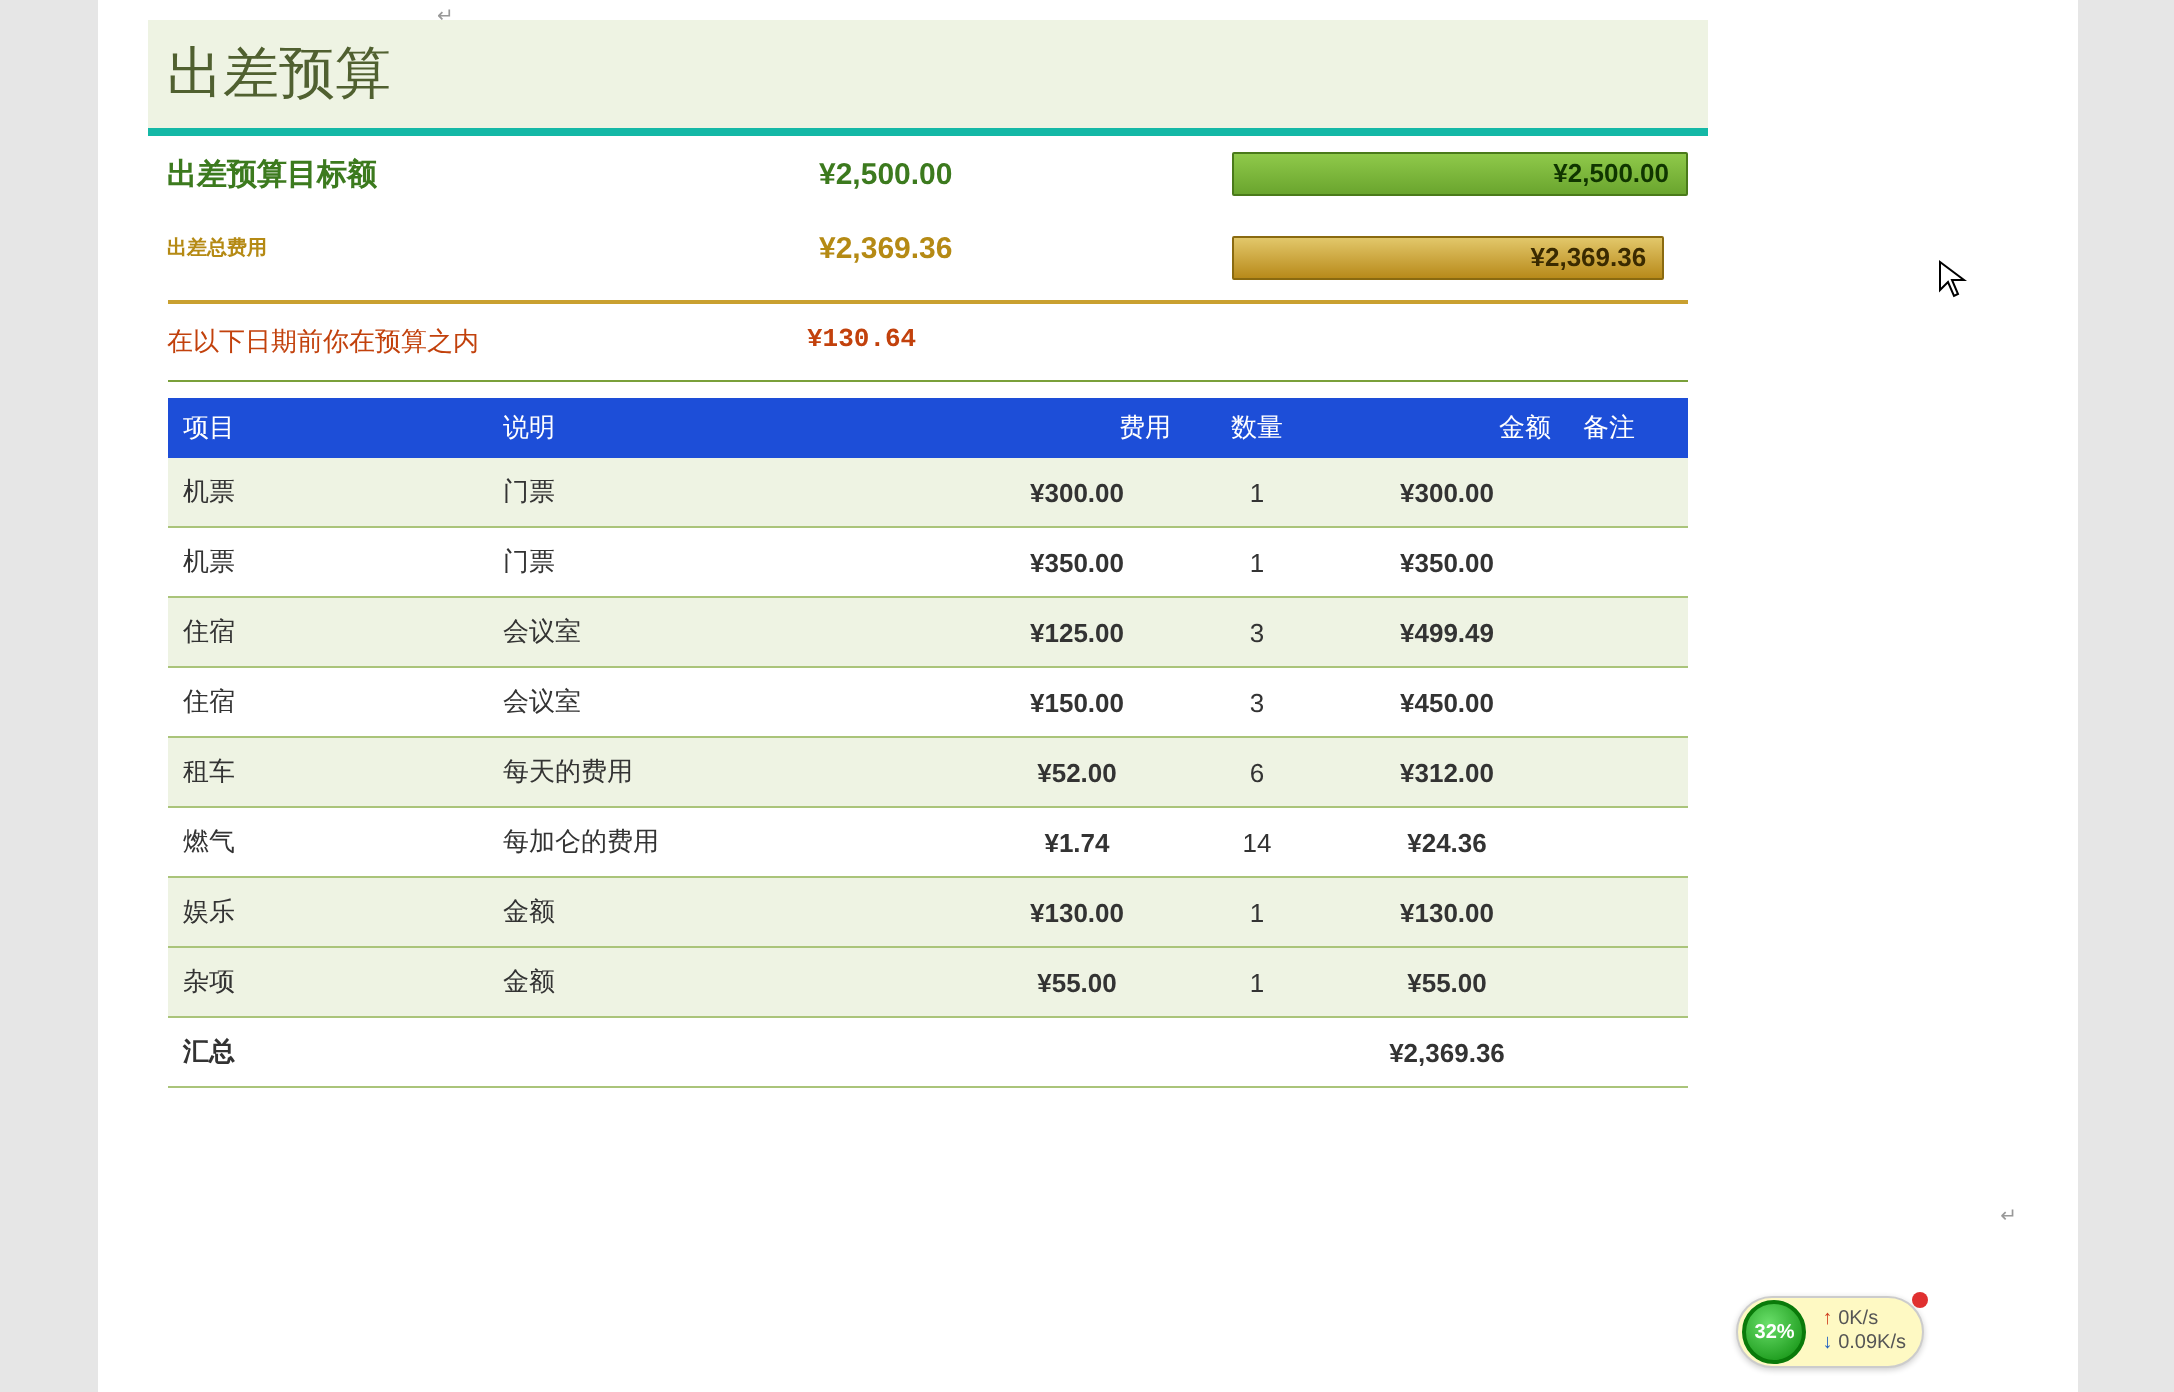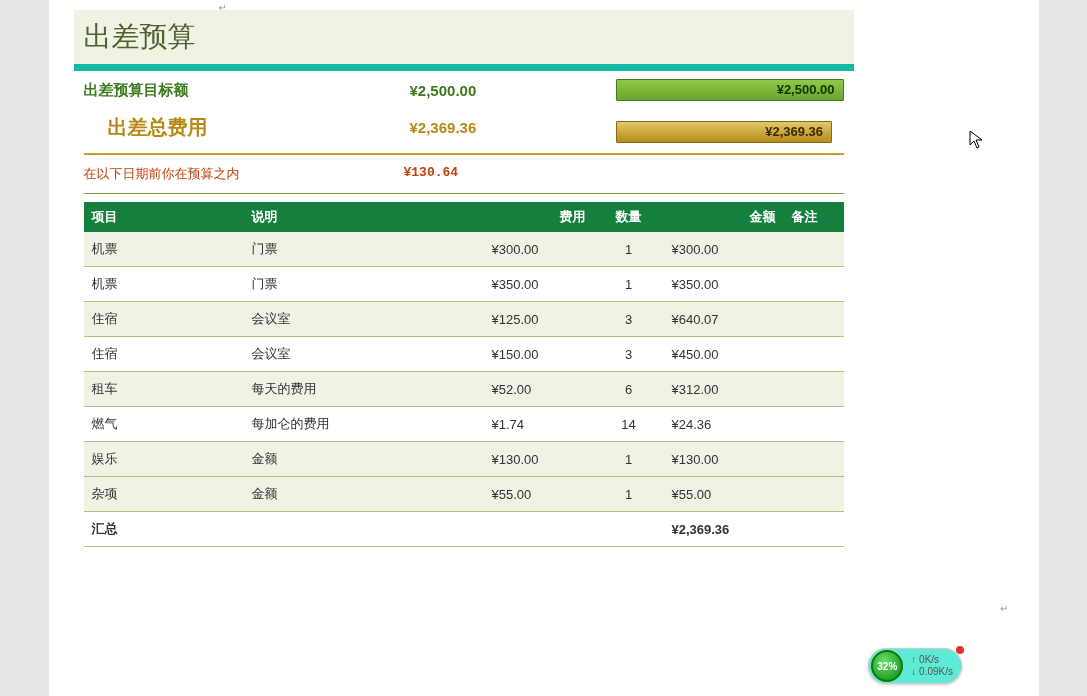--- a/index.html
+++ b/index.html
@@ -19,38 +19,38 @@
     width: 990px;
     min-height: 696px;
     padding: 10px 25px 40px 25px;
     position: relative;
   }
   .sheet {
     margin: 0 160px 0 0;
   }
   .title-row {
     background: #eef3e3;
-    border-bottom: 7px solid #14b8a6;
+    border-bottom: 4px solid #14b8a6;
     padding: 8px 10px;
   }
   .title-row h1 {
     font-size: 28px;
     font-weight: 400;
     color: #506030;
   }
   .summary {
     display: grid;
     grid-template-columns: 320px 200px 1fr;
     column-gap: 6px;
     align-items: center;
     padding: 8px 10px 0 10px;
   }
   .lbl-target { color: #3c7a1e; font-weight: 700; font-size: 15px; }
   .val-target { color: #3c7a1e; font-weight: 700; font-size: 15px; }
-  .lbl-total  { color: #b58a14; font-weight: 700; font-size: 20px; margin-top:10px;margin-left:24px;}
+  .lbl-total  { color: #b58a14; font-weight: 700; font-size: 10px; margin-top:10px;}
   .val-total  { color: #b58a14; font-weight: 700; font-size: 15px; margin-top:10px;}
   .bar {
     height: 22px;
     border-radius: 1px;
     text-align: right;
     padding: 2px 8px 0 0;
     font-weight: 700;
     font-size: 13px;
   }
   .bar-target {
@@ -83,52 +83,52 @@
     border: 0;
     border-bottom: 1px solid #7aa03a;
     margin: 10px 10px 0 10px;
   }
   table.items {
     width: calc(100% - 20px);
     margin: 8px 10px 0 10px;
     border-collapse: collapse;
   }
   table.items thead th {
-    background: #15803d;
+    background: #1d4ed8;
     color: #fff;
-    font-weight: 700;
+    font-weight: 400;
     padding: 6px 8px;
     font-size: 13px;
     text-align: left;
   }
   table.items thead th.r { text-align: right; }
   table.items thead th.c { text-align: center; }
   table.items tbody td {
     padding: 8px 8px;
     font-size: 13px;
     border-bottom: 1px solid #aac47a;
   }
   table.items tbody tr.alt td { background: #eef3e3; }
-  table.items tbody td.r { text-align: left; }
+  table.items tbody td.r { text-align: center; font-weight: bold; }
   table.items tbody td.c { text-align: center; }
   .total-row td {
     padding: 10px 8px 6px 8px;
     font-weight: 700;
     border-bottom: 2px solid #7aa03a;
   }
   .corner-mark {
     position: absolute;
     font-size: 10px;
     color: #999;
   }
   .speed-widget {
     position: absolute;
     right: 125px;
     bottom: 12px;
-    background: #5eead4;
+    background: #fef9c3;
     border: 1px solid #ccc;
     border-radius: 18px;
     height: 36px;
     display: flex;
     align-items: center;
     padding: 0 8px 0 2px;
     box-shadow: 0 1px 3px rgba(0,0,0,.2);
     font-size: 10px;
     color: #555;
   }
@@ -223,21 +223,21 @@
             <td class="r">¥350.00</td>
             <td class="c">1</td>
             <td class="r">¥350.00</td>
             <td></td>
           </tr>
           <tr class="alt">
             <td>住宿</td>
             <td>会议室</td>
             <td class="r">¥125.00</td>
             <td class="c">3</td>
-            <td class="r">¥640.07</td>
+            <td class="r">¥499.49</td>
             <td></td>
           </tr>
           <tr>
             <td>住宿</td>
             <td>会议室</td>
             <td class="r">¥150.00</td>
             <td class="c">3</td>
             <td class="r">¥450.00</td>
             <td></td>
           </tr>

